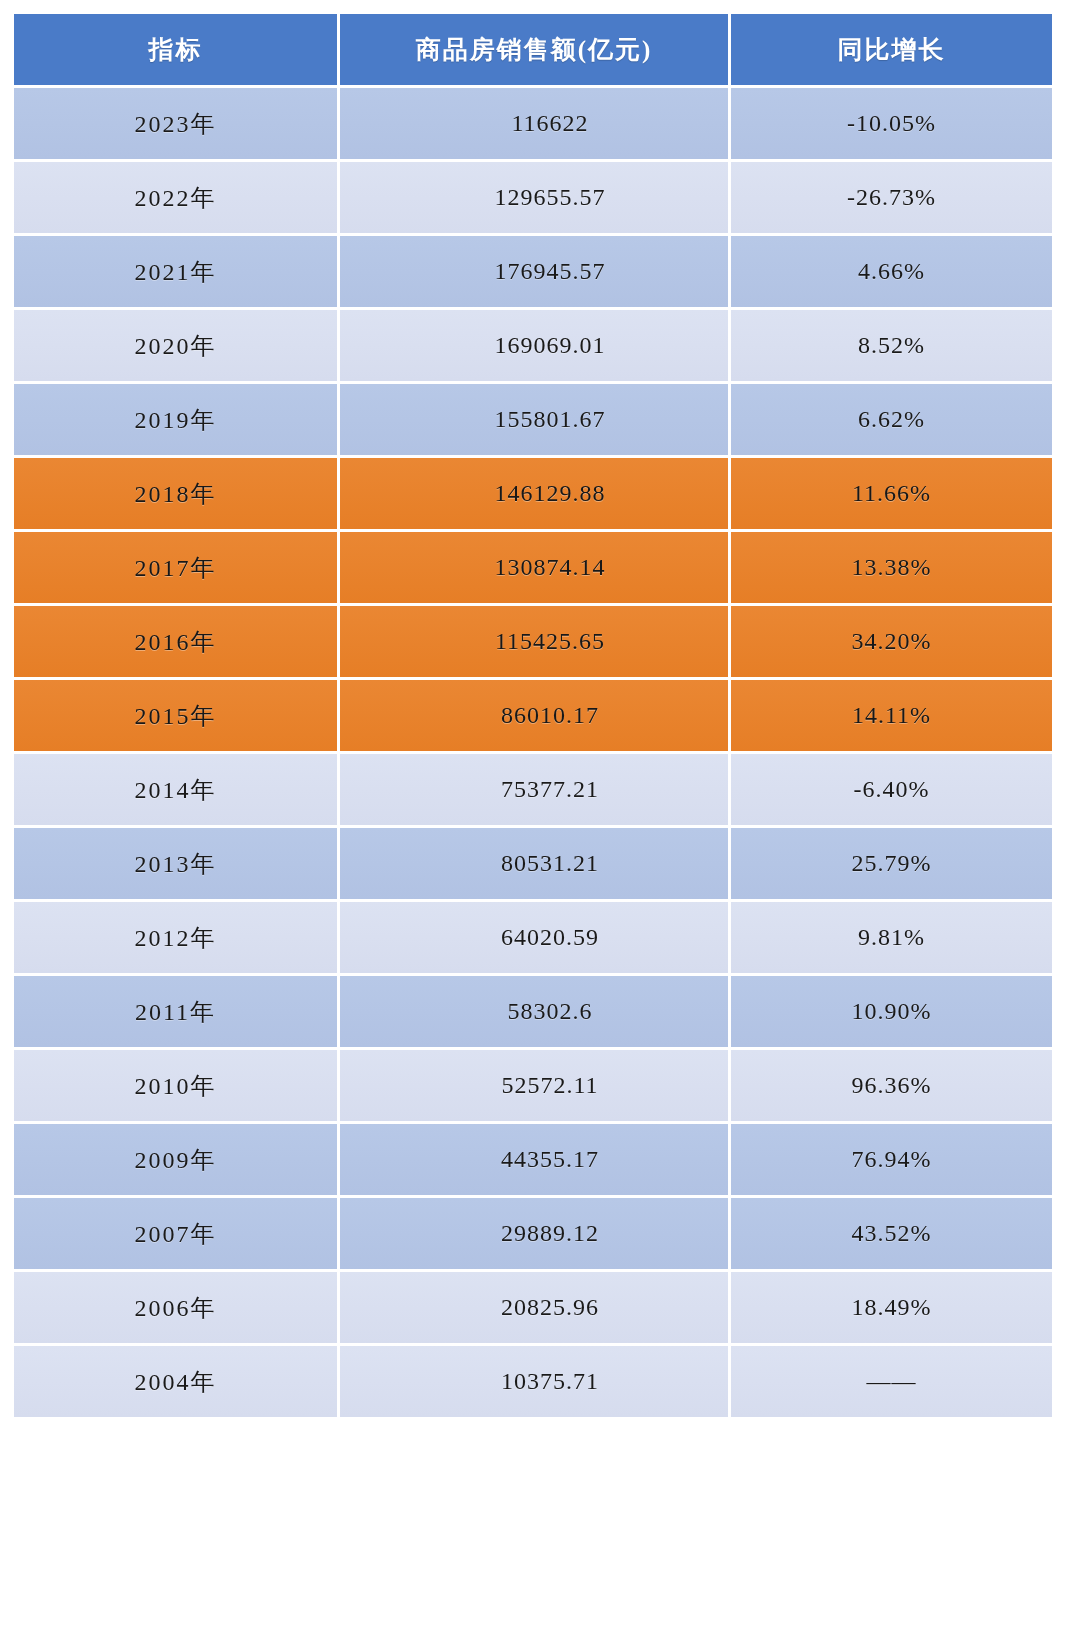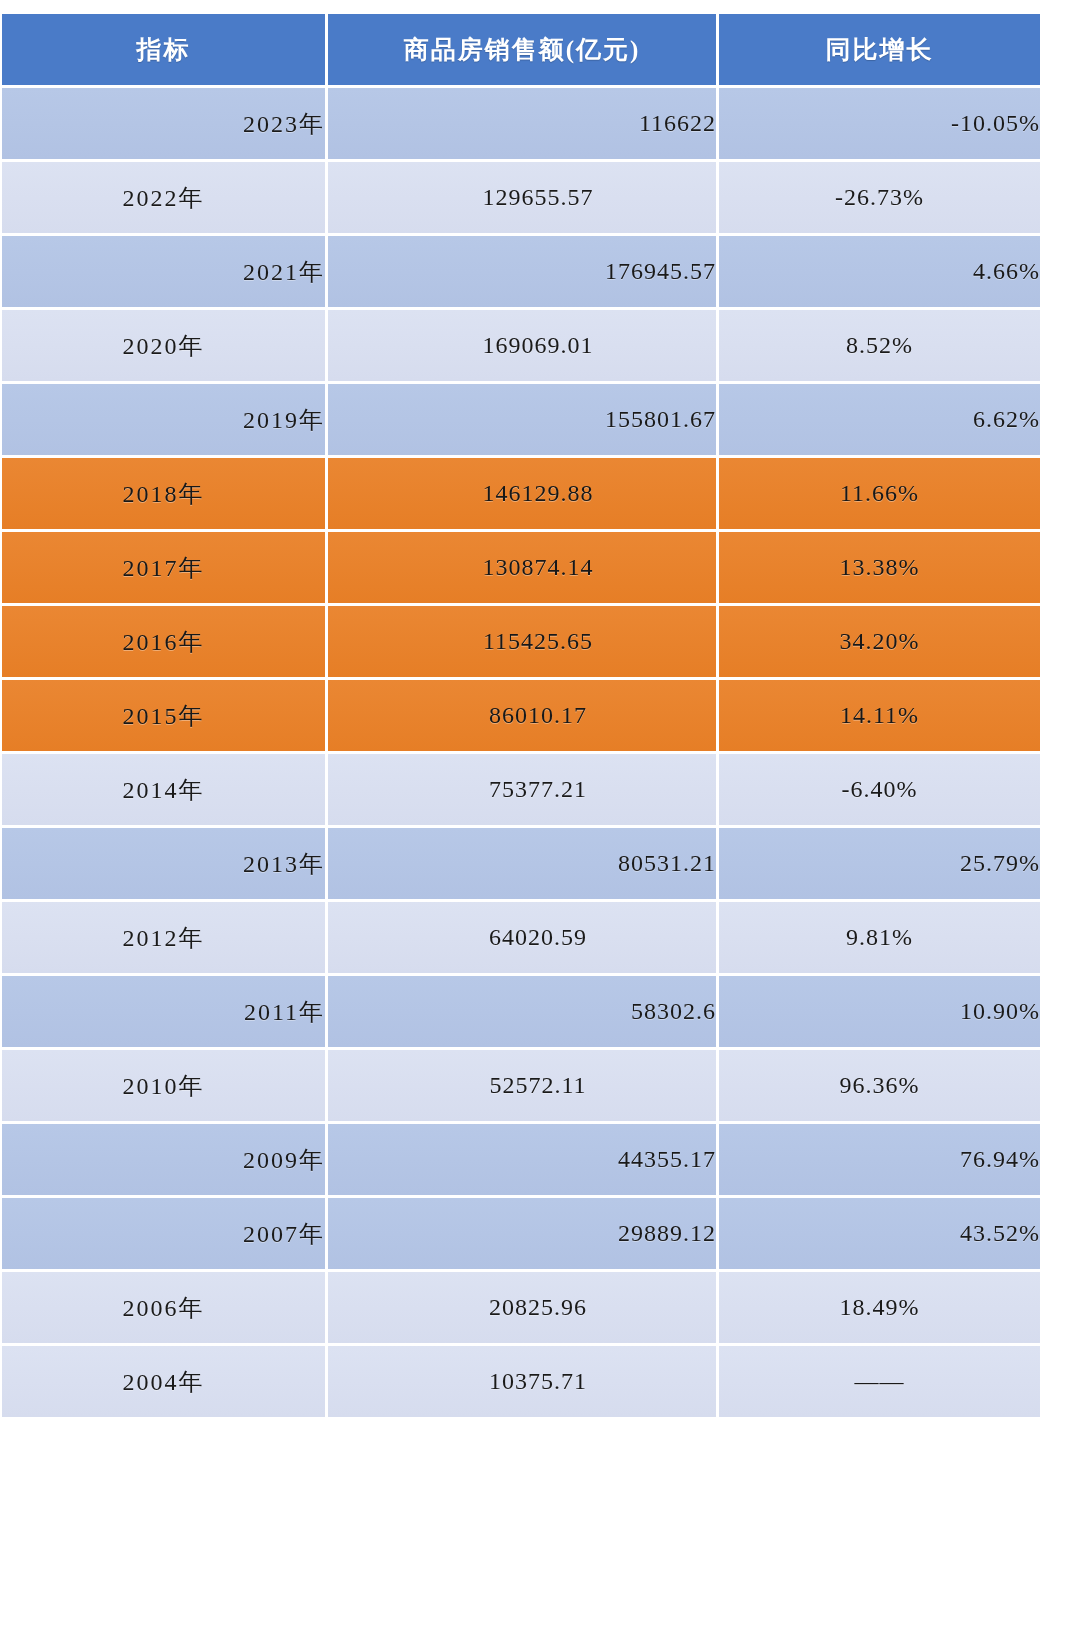--- a/index.html
+++ b/index.html
@@ -10,21 +10,21 @@
   }
   body {
     width: 1080px;
     height: 1631px;
     font-family: "Liberation Serif", "DejaVu Serif", serif;
     overflow: hidden;
   }
 
   .table-wrap {
     position: absolute;
-    left: 2px;
+    left: 14px;
     top: 14px;
     width: 1032px;
     height: 1602px;
     box-sizing: border-box;
   }
 
   table.stat-table {
     width: 1032px;
     border-collapse: separate;
     border-spacing: 3px 3px;
@@ -55,21 +55,21 @@
     font-size: 24px;
     color: #1a1a1a;
     text-align: center;
     vertical-align: middle;
     padding: 0;
     border: 0;
     letter-spacing: 1px;
     text-shadow: 0 1px 0 rgba(255,255,255,0.35);
   }
 
-  tbody tr.band-a td { background: #B4C5E5; text-align: right; }
+  tbody tr.band-a td { background: #B4C5E5; }
   tbody tr.band-b td { background: #D9DFF0; }
   tbody tr.band-hl td {
     background: #E8822E;
     color: #181818;
   }
 
   tbody tr.band-a td { background: linear-gradient(180deg,#B7C8E7 0%, #B1C2E3 100%); }
   tbody tr.band-b td { background: linear-gradient(180deg,#DCE2F2 0%, #D6DCEE 100%); }
   tbody tr.band-hl td { background: linear-gradient(180deg,#EA8733 0%, #E67E26 100%); }
 

